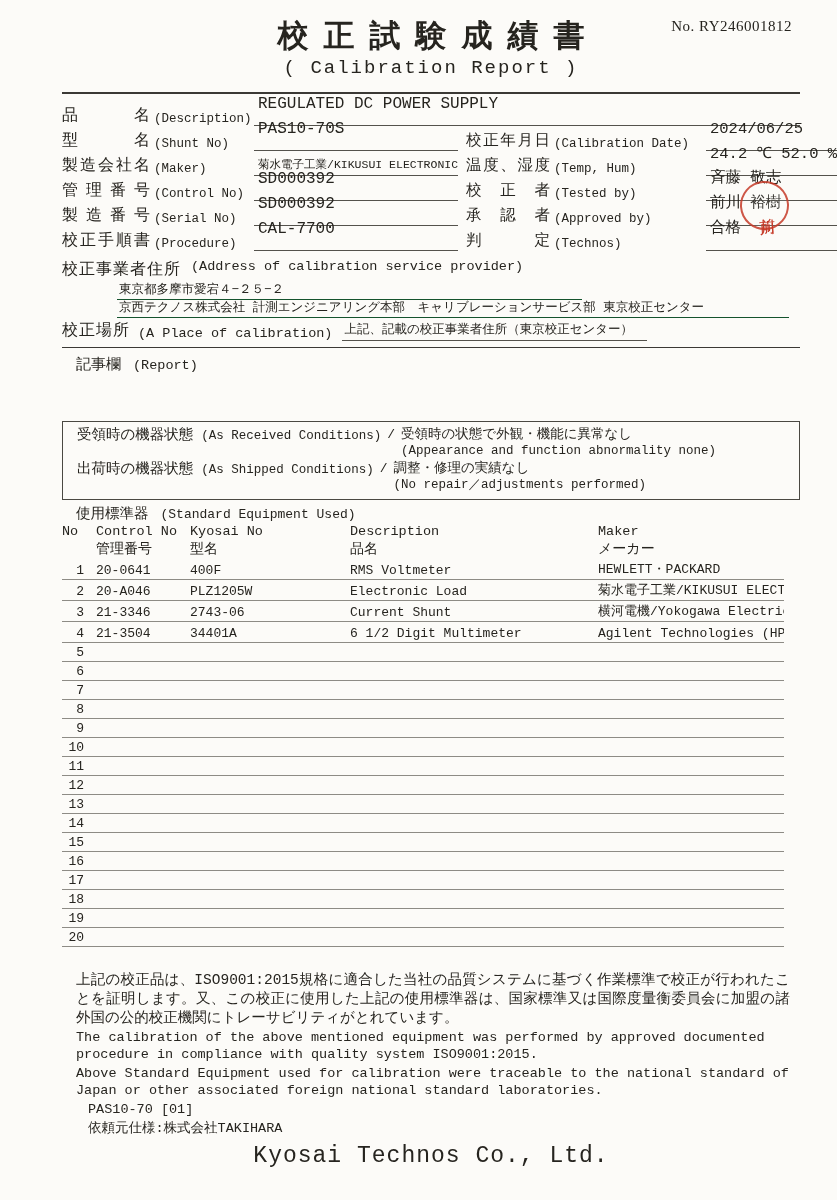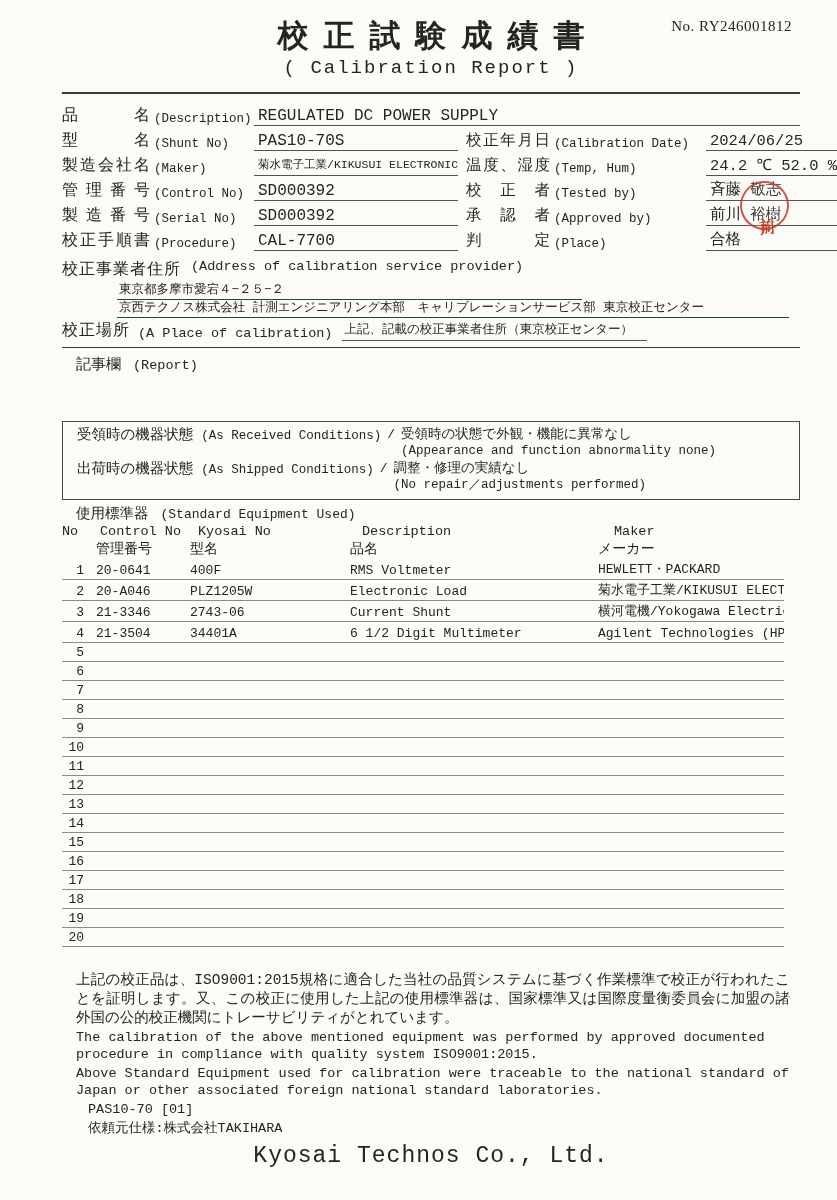--- a/index.html
+++ b/index.html
@@ -33,21 +33,21 @@
   
   .info { margin-top: 7px; }
   .info-row { display: flex; align-items: flex-end; height: 25px; }
   .jlabel {
     display: inline-block; width: 88px; font-size: 16px;
     text-align: justify; text-align-last: justify; white-space: nowrap; overflow: hidden;
   }
   .elabel { display: inline-block; width: 94px; font-size: 12.5px; margin-left: 4px; white-space: nowrap; }
   .ivalue {
     flex: 1; margin-left: 6px; font-size: 16px; white-space: nowrap;
-    border-bottom: 1.3px solid #54524c; padding: 0 2px 0 4px; overflow: hidden;
+    border-bottom: 1.3px solid #54524c; padding: 0 2px 12px 4px; overflow: hidden;
   }
   .info-cols { display: flex; position: relative; }
   .info-left { width: 396px; flex: none; }
   .info-right { flex: 1; margin-left: 8px; }
   .info-right .jlabel { width: 84px; font-size: 15.5px; }
   .info-right .elabel { width: 146px; font-size: 12.5px; }
   .info-right .ivalue { font-size: 15.5px; }
   .info-left .info-row.small .ivalue { font-size: 11.5px; padding-bottom: 3px; }
 
   .stamp {
@@ -89,21 +89,21 @@
   .cond-left .cen { font-size: 12.5px; }
   .cond-sep { margin: 0 6px; }
   .cond-right .tjp { font-size: 13.5px; }
   .cond-right .ten { font-size: 12.5px; }
 
   
   .eq-label { margin-top: 4px; margin-left: 14px; font-size: 14.5px; height: 20px; }
   .eq-label .een { font-size: 13px; margin-left: 12px; }
   .eq-table { width: 722px; }
   .eq-grid { display: grid; grid-template-columns: 30px 90px 156px 244px 1fr; column-gap: 4px; }
-  .eq-head1 { font-size: 13.5px; height: 16px; gap: 8px; }
+  .eq-head1 { font-size: 13.5px; height: 16px; }
   .eq-head2 { font-size: 14px; height: 19px; }
   .eq-row { height: 21px; border-bottom: 1px solid #8d8b85; font-size: 13px; align-items: flex-end; padding-bottom: 1px; }
   .eq-row.empty { height: 19px; }
   .eq-row .c-no { text-align: right; padding-right: 8px; }
   .eq-row .c-maker { white-space: nowrap; overflow: hidden; }
 
   
   .statements { margin-top: 24px; margin-left: 14px; width: 714px; }
   .stmt-jp { font-size: 14.5px; line-height: 19px; text-align: justify; }
   .stmt-en { font-size: 13.5px; line-height: 17.5px; margin-top: 1px; }
@@ -178,21 +178,21 @@
             <span class="elabel">(Tested by)</span>
             <span class="ivalue">斉藤 敬志</span>
           </div>
             <div class="info-row">
             <span class="jlabel">承認者</span>
             <span class="elabel">(Approved by)</span>
             <span class="ivalue">前川 裕樹</span>
           </div>
             <div class="info-row">
             <span class="jlabel">判定</span>
-            <span class="elabel">(Place)</span>
+            <span class="elabel">(Technos)</span>
             <span class="ivalue">合格</span>
           </div>
           </div>
         <div class="stamp">前川</div>
       </div>
     </div>
   </div>
 
   <div class="addr">
     <div class="addr-head">

